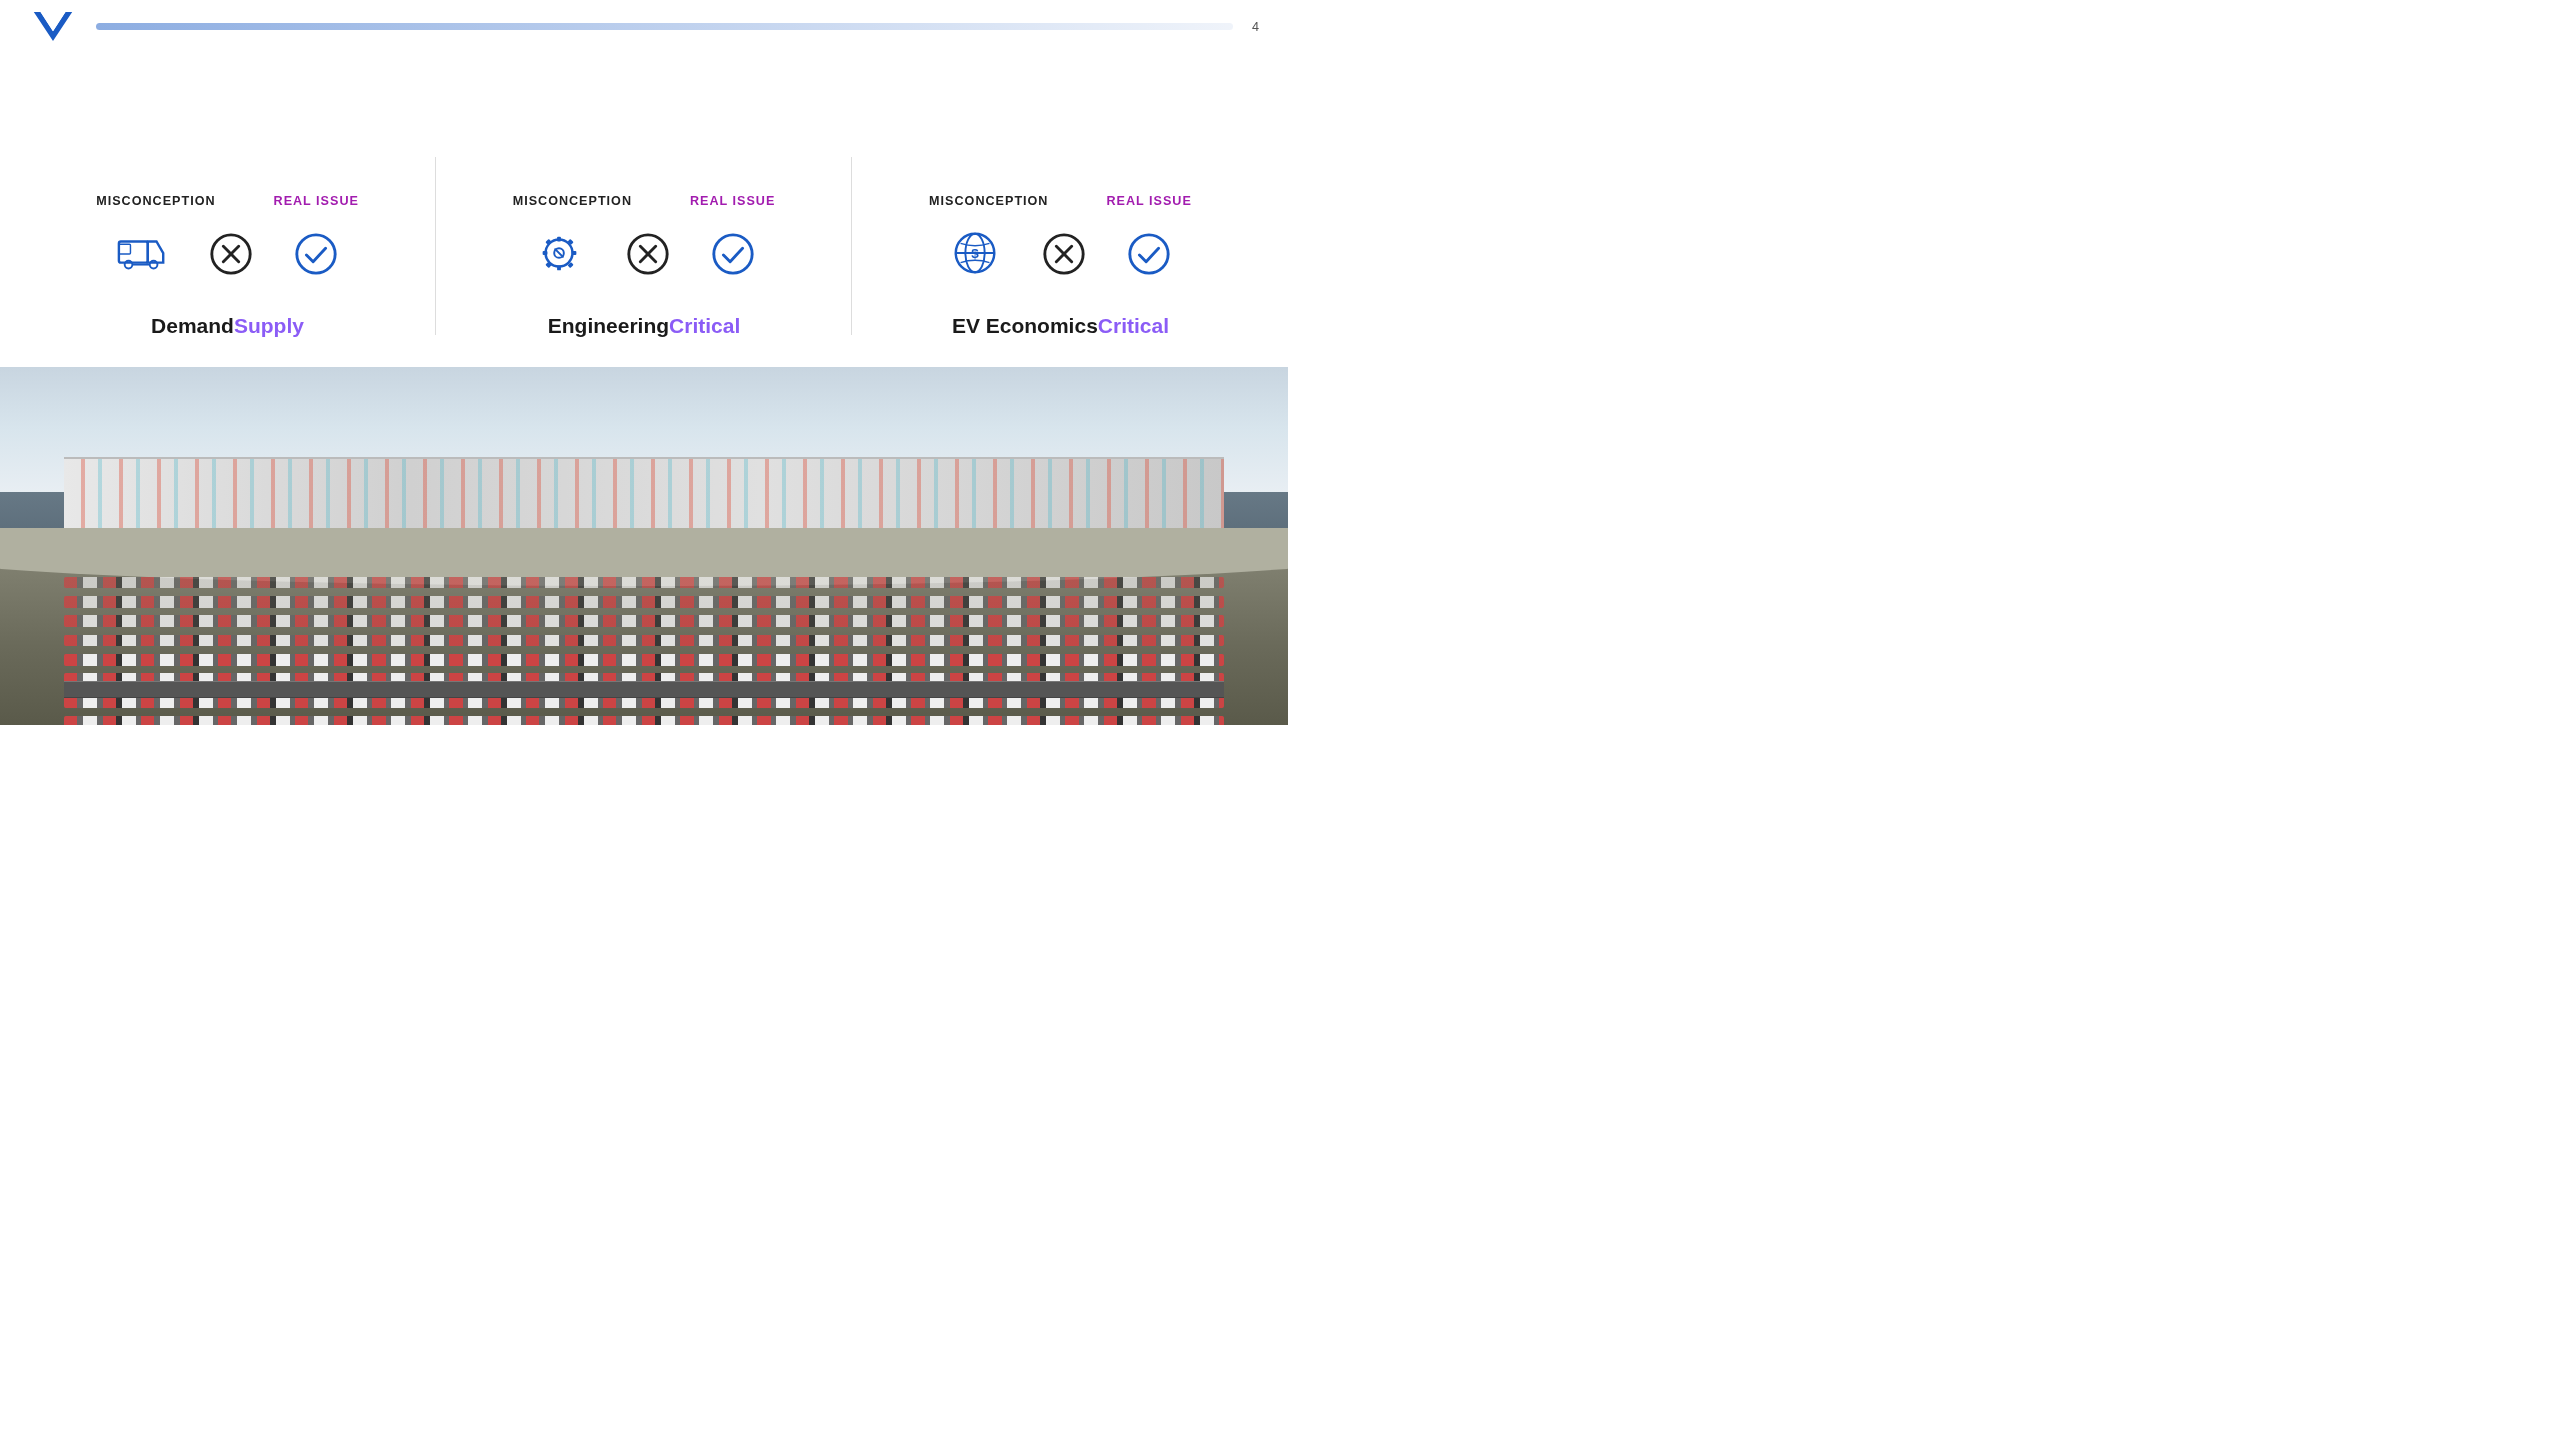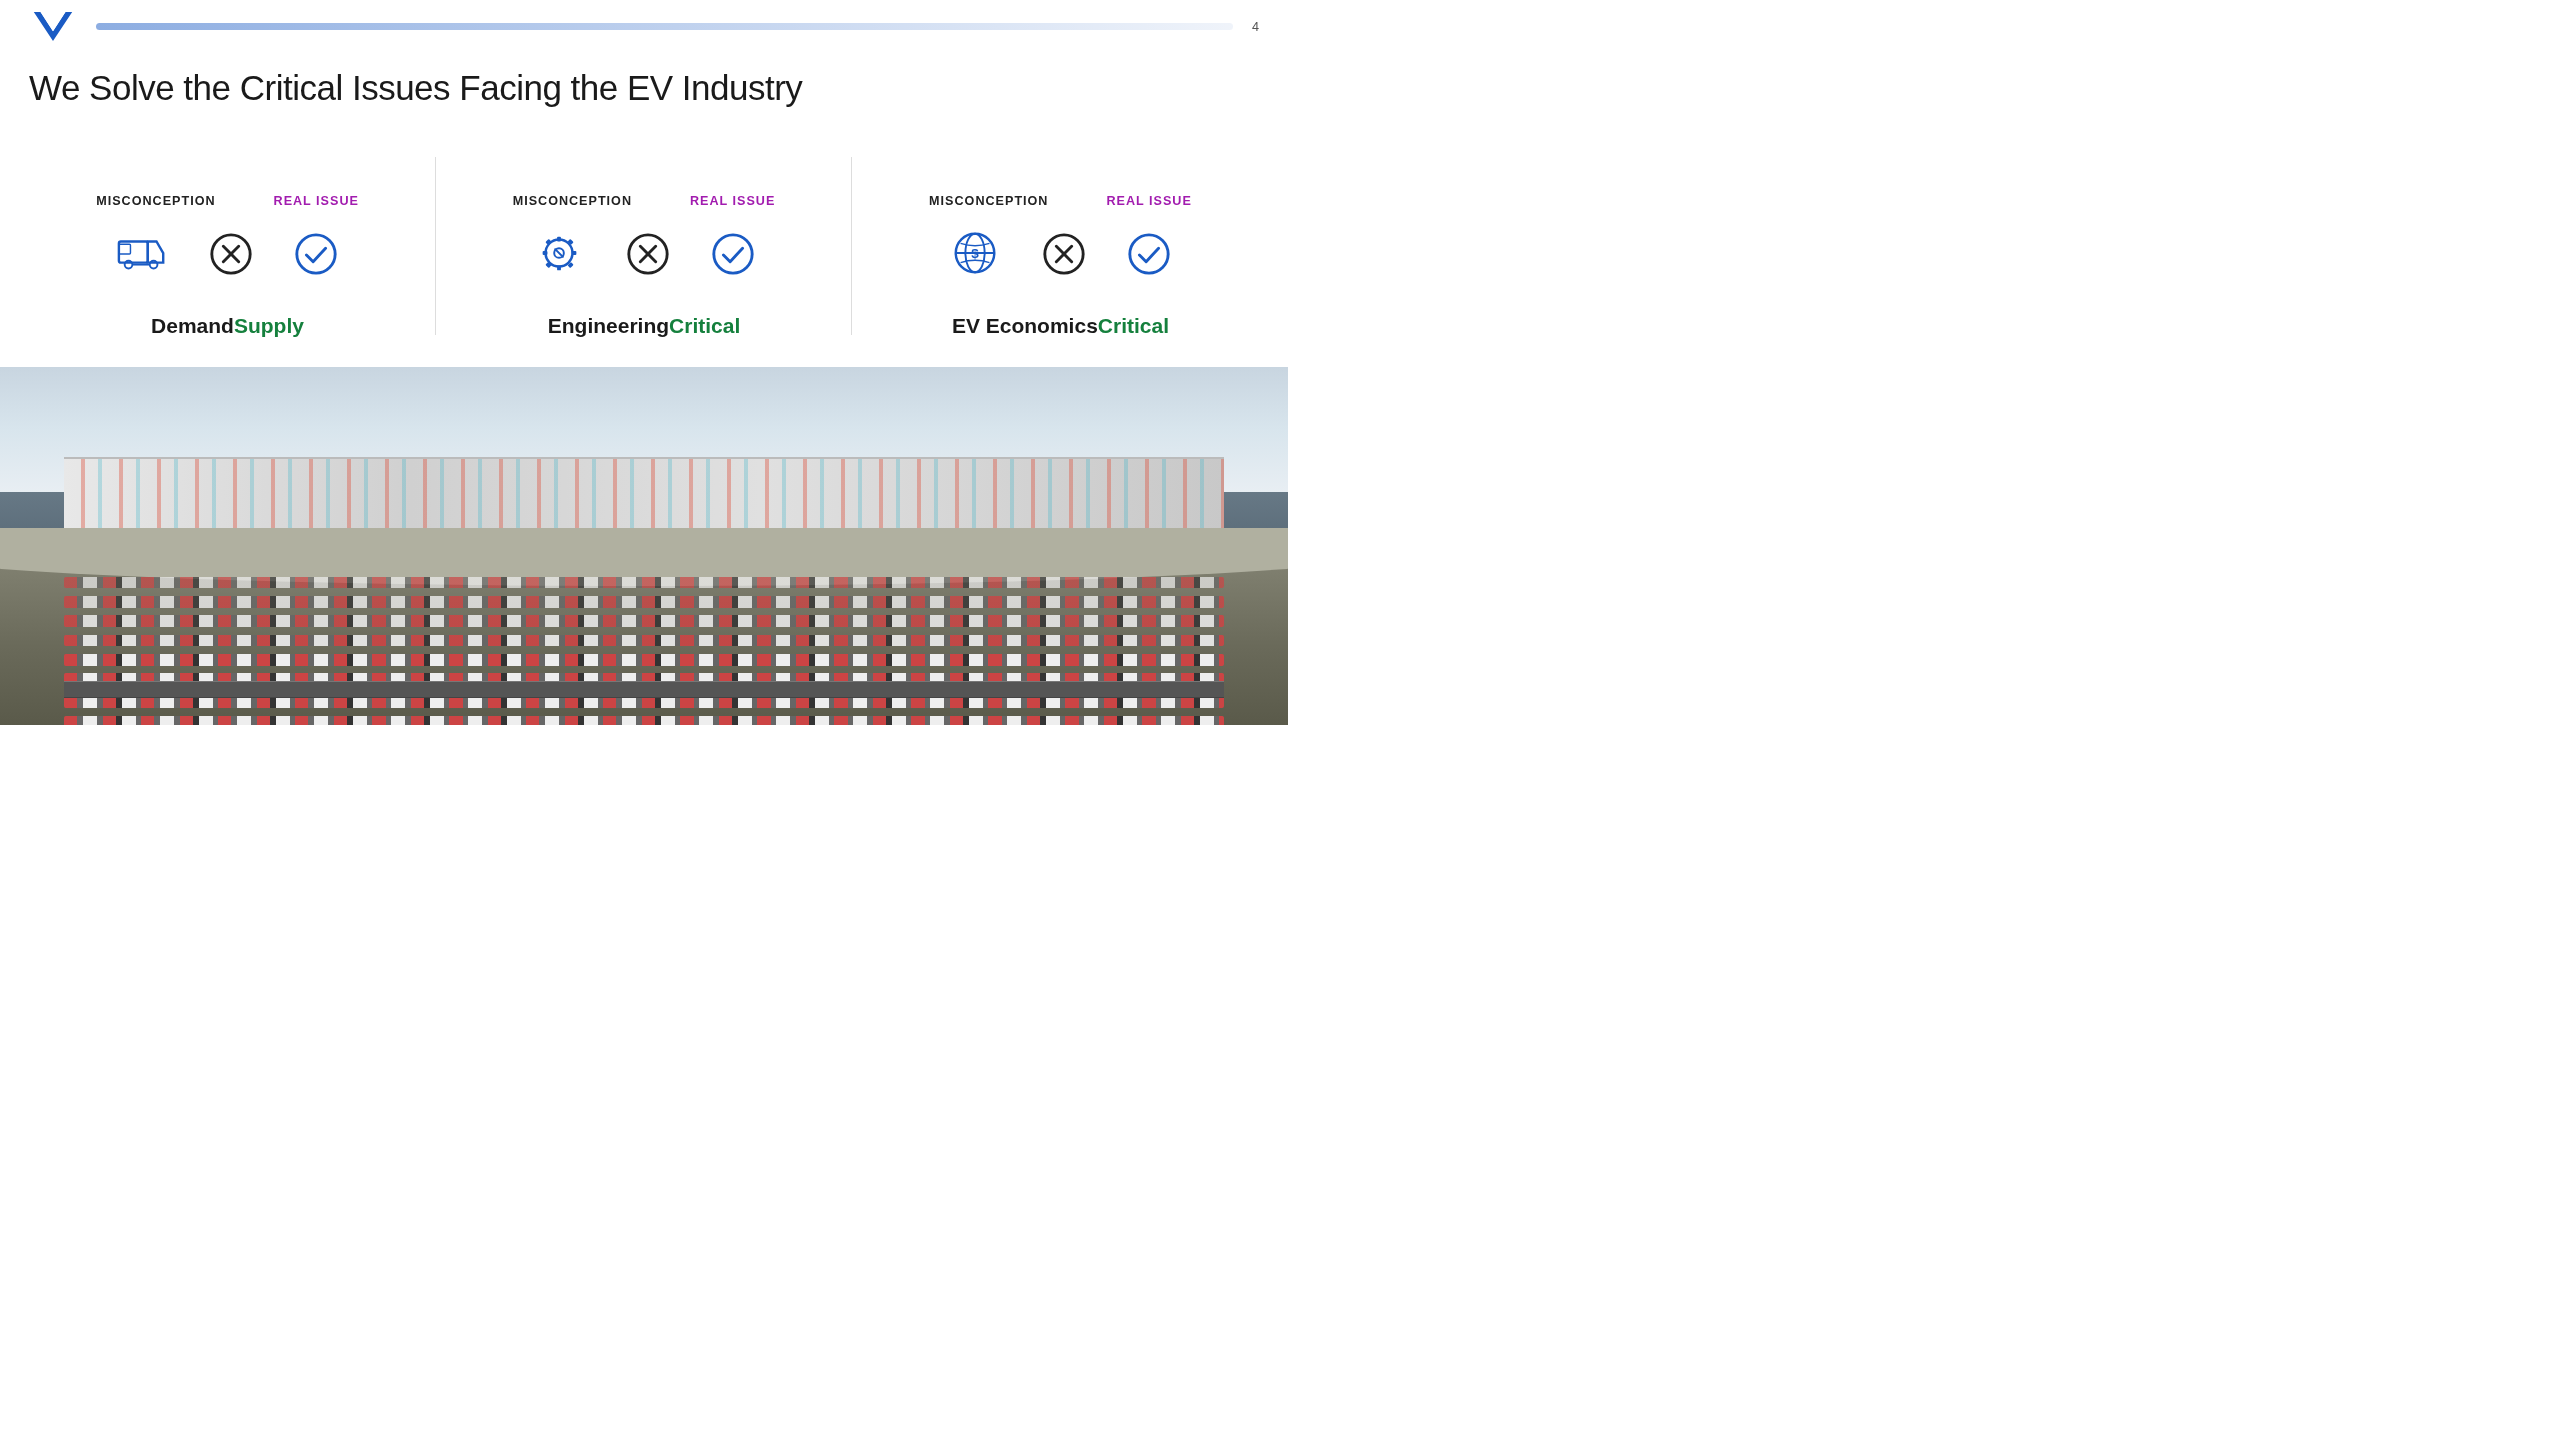--- a/index.html
+++ b/index.html
@@ -146,21 +146,21 @@
     .item-label-dark {
       font-size: 21px;
       font-weight: 700;
       color: #1a1a1a;
       text-align: center;
     }
 
     .item-label-blue {
       font-size: 21px;
       font-weight: 700;
-      color: #15803d;
+      color: #8b5cf6;
       text-align: center;
     }
 
     
     .photo-area {
       position: absolute;
       bottom: 0;
       left: 0;
       right: 0;
       height: 358px;
@@ -300,21 +300,20 @@
 
       <svg class="logo" viewBox="0 0 50 40" fill="none" xmlns="http://www.w3.org/2000/svg">
         <polygon points="5,5 25,35 45,5 38,5 25,25 12,5" fill="#1a5bc4"></polygon>
         <polygon points="12,5 25,25 38,5 32,5 25,18 18,5" fill="white"></polygon>
       </svg>
     </div>
     <div class="header-dots"></div>
     <div class="page-number">4</div>
   </div>
 
-  <h1 class="title">We Solve the Critical Issues Facing the EV Industry</h1>
 
   <div class="content-area">
 
     <div class="column-group">
       <div class="column-header">
         <span class="label-misconception">MISCONCEPTION</span>
         <span class="label-real-issue">REAL ISSUE</span>
       </div>
       <div class="icons-row">
 

